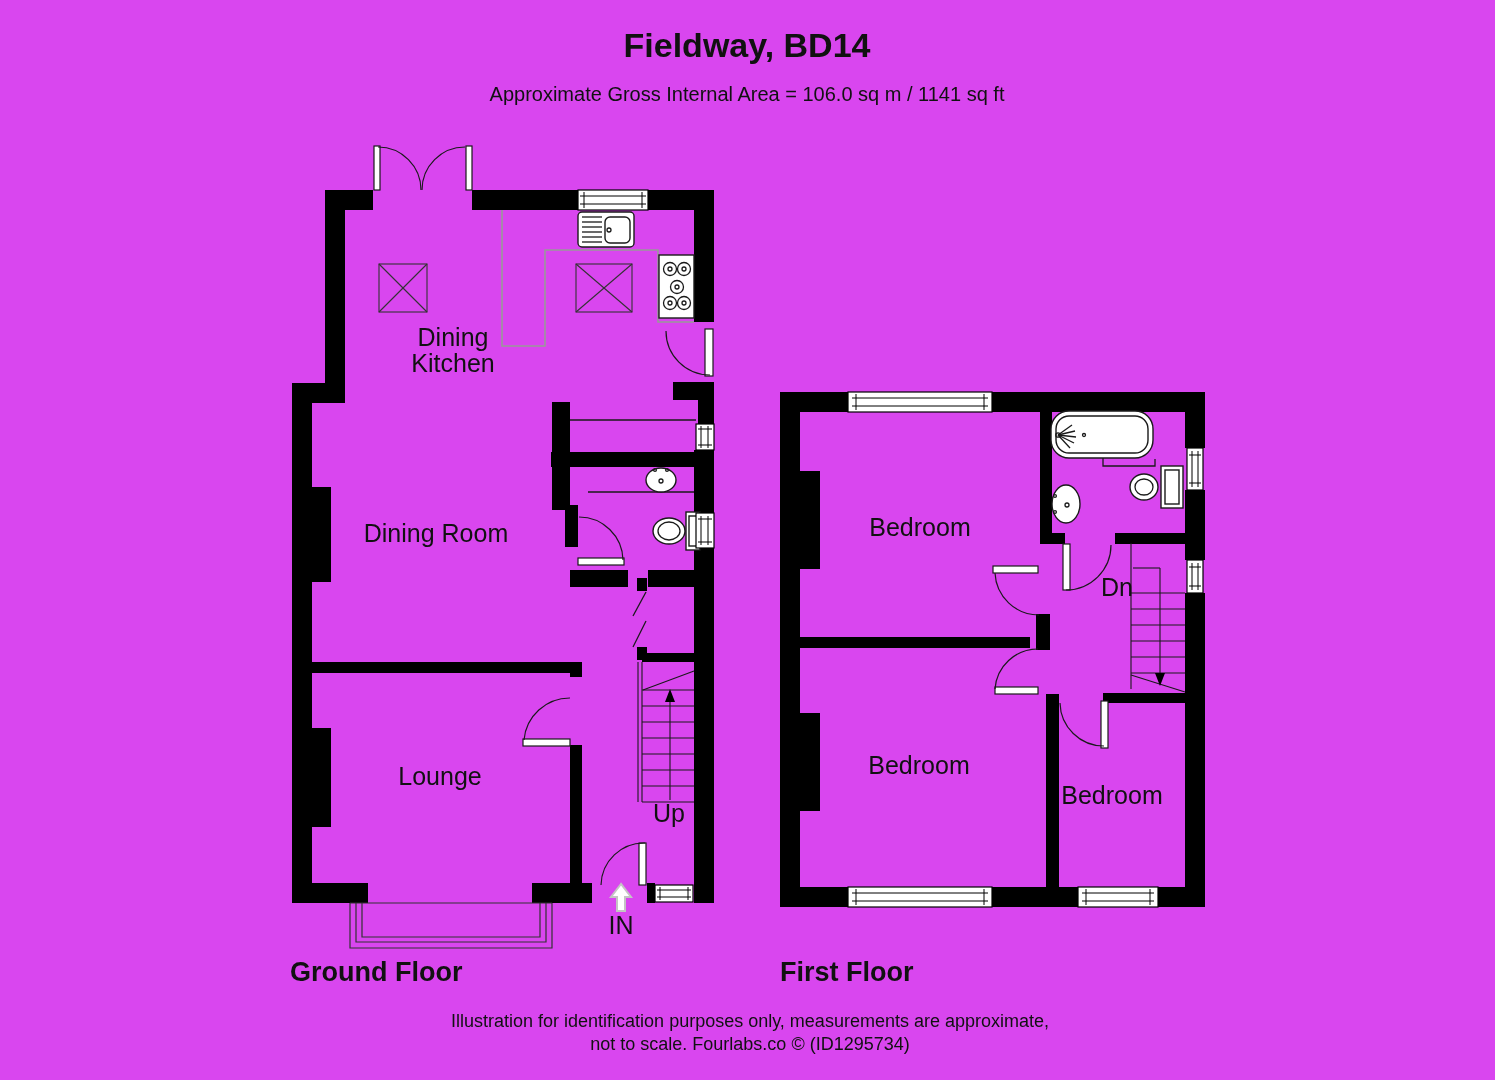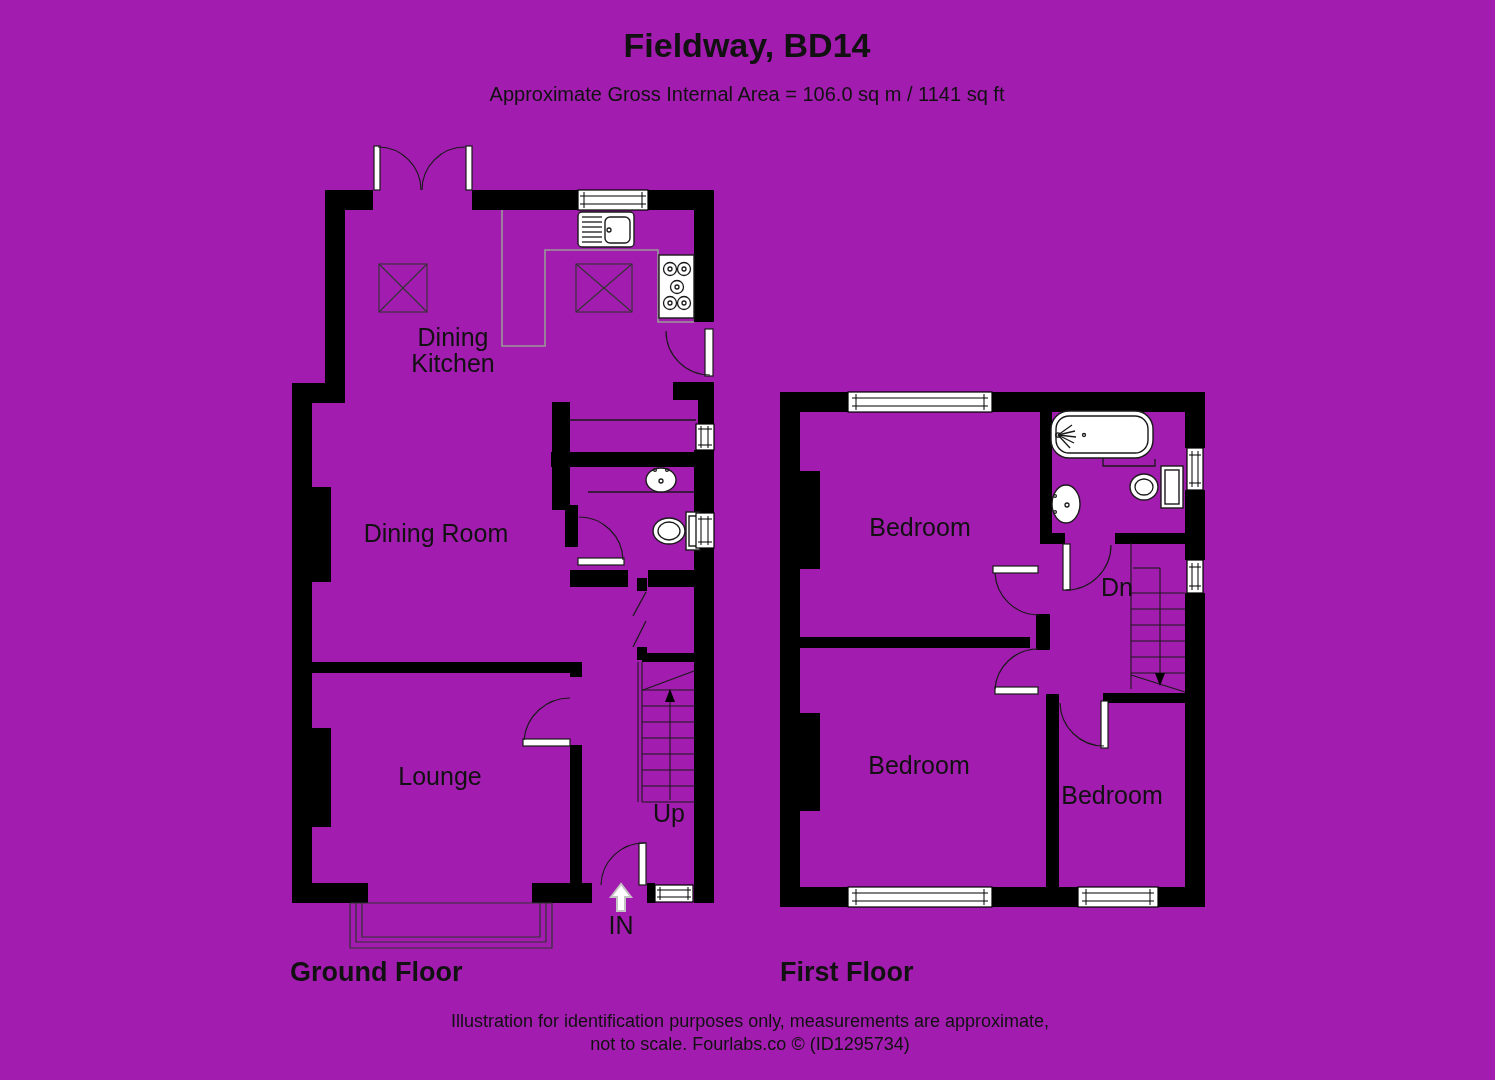--- a/index.html
+++ b/index.html
@@ -1,16 +1,16 @@
 <!DOCTYPE html>
 <html><head>
 <meta charset="utf-8">
 <style>
   html,body{margin:0;padding:0;background:#ffffff;}
-  .page{position:relative;width:1495px;height:1080px;background:#a21caf;overflow:hidden;
+  .page{position:relative;width:1495px;height:1080px;background:#d946ef;overflow:hidden;
         font-family:"Liberation Sans", sans-serif;}
   svg{position:absolute;left:0;top:0;}
   text{fill:#111;}
   .title{font-size:34px;font-weight:bold;}
   .subtitle{font-size:20px;}
   .roomlbl{font-size:25px;}
   .floorlbl{font-size:27px;font-weight:bold;}
   .footer{font-size:18px;}
   .wall{fill:#000;}
   .thin{stroke:#1a1a1a;stroke-width:1.3;fill:none;}

